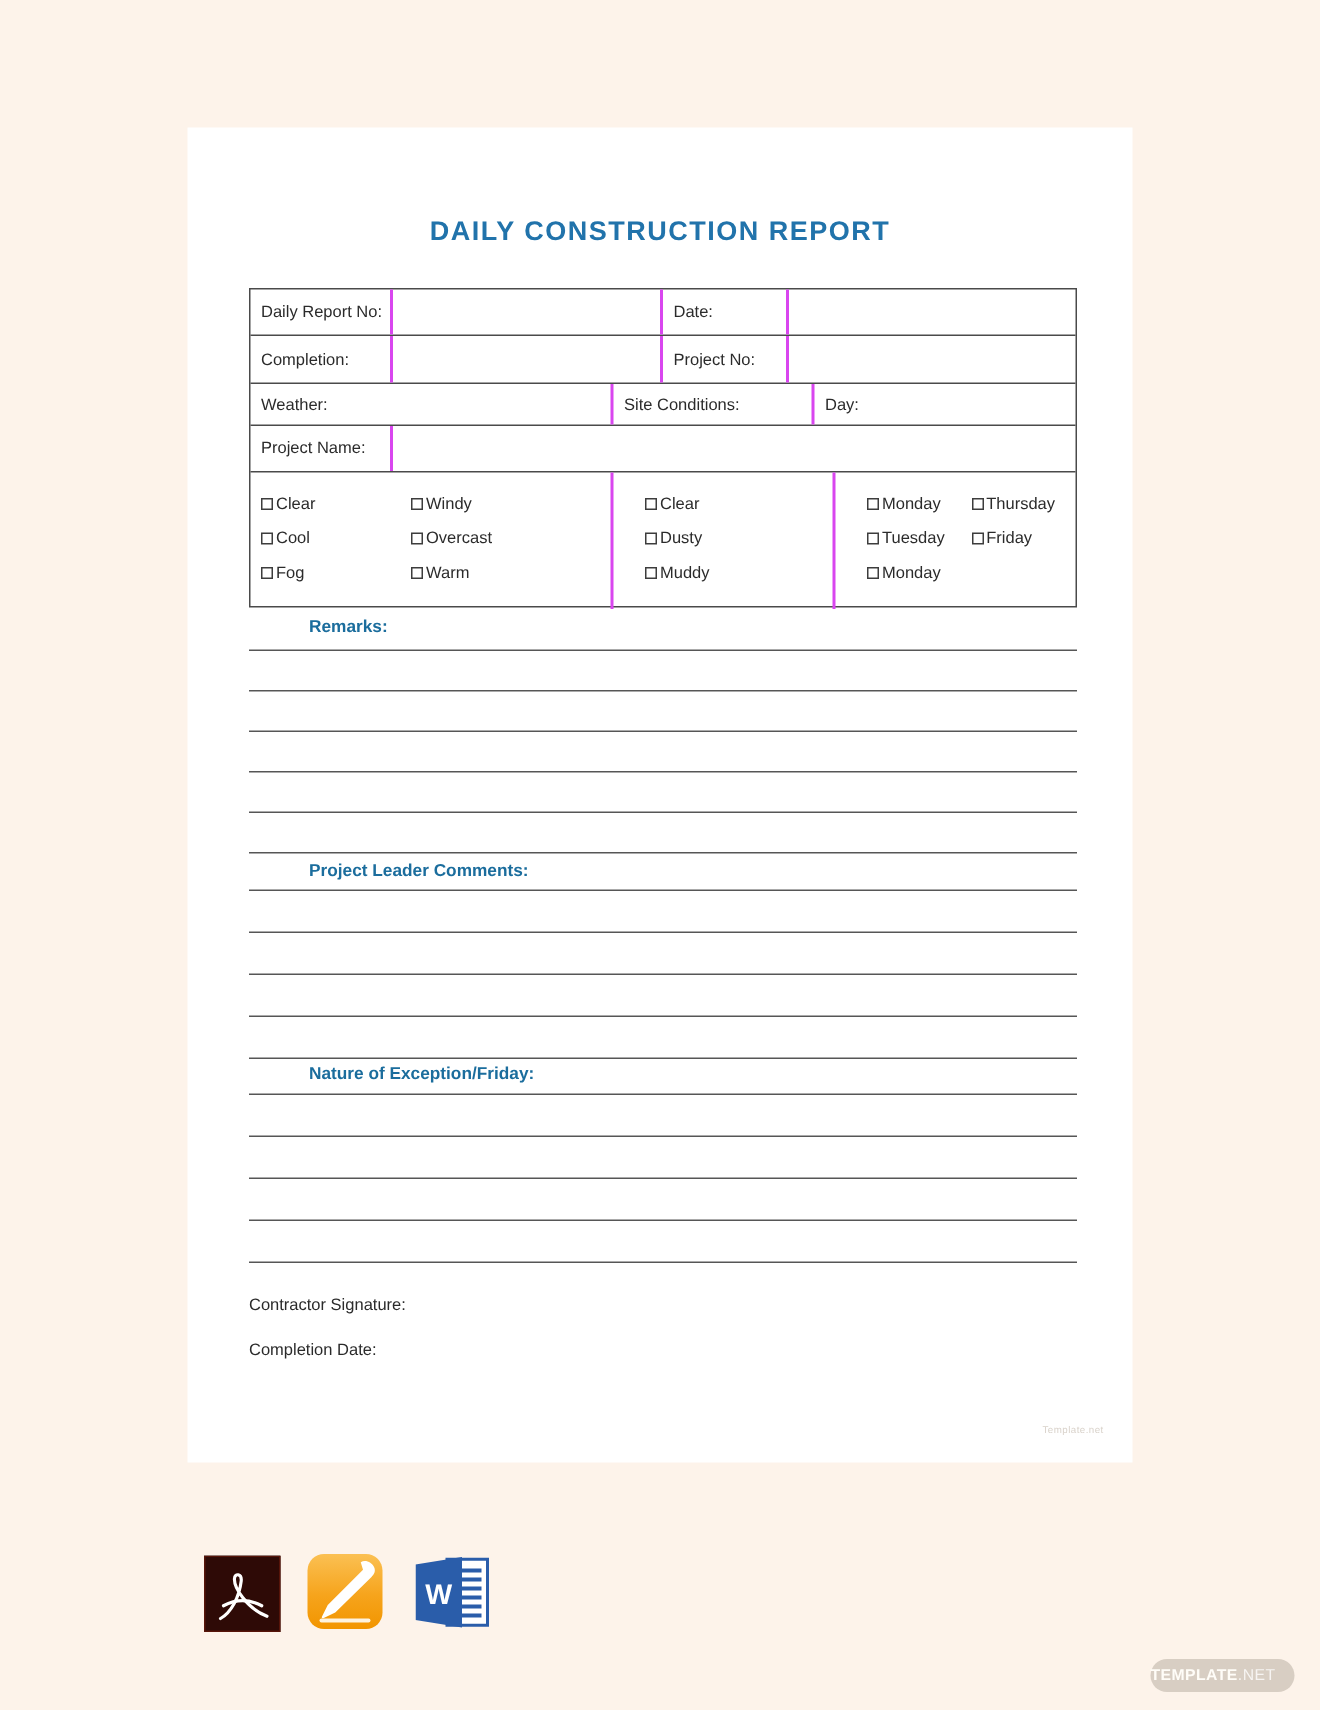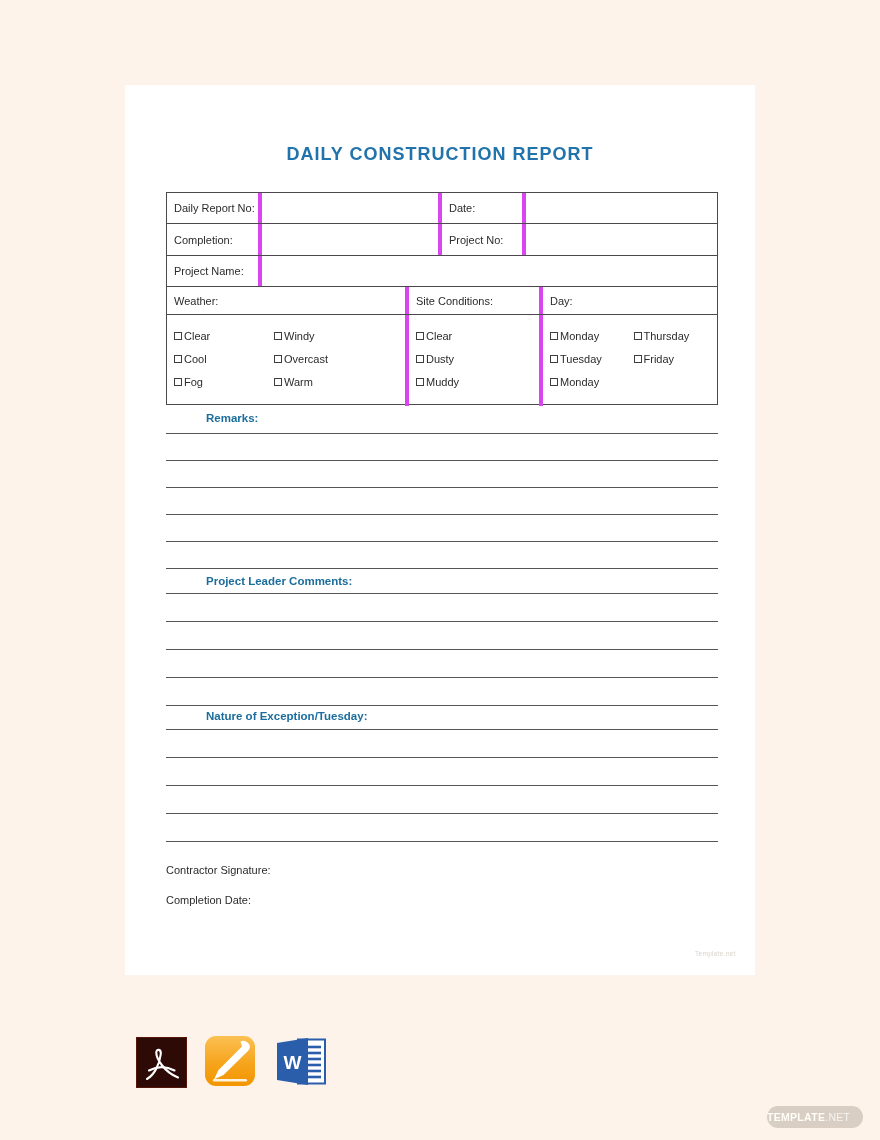--- a/index.html
+++ b/index.html
@@ -25,23 +25,23 @@
     color:#2173ab;
   }
 
   
   .form-table {
     position:absolute; left:41px; top:107px;
     width:552px; height:213px;
     border:1px solid #4a4a4a;
   }
   .trow { display:flex; width:100%; border-bottom:1px solid #4a4a4a; }
-  .trow:last-child { border-bottom:none; }
+  .trow:last-child { border-bottom:none;gap:14px; }
   .tcell {
-    border-right:4px solid #d946ef;
+    border-right:2px solid #d946ef;
     display:flex; align-items:center;
     padding-left:7px;
     font-size:11px;
     overflow:hidden;
   }
   .tcell.last { border-right:none; flex:1; }
   .r1 { height:31px; } .r2 { height:32px; } .r3 { height:31px; }
   .r4 { height:28px; } .r5 { height:91px; }
   .w-label1 { flex:0 0 95px; }
   .w-val1   { flex:0 0 180px; }
@@ -127,31 +127,31 @@
       <div class="tcell last"></div>
     </div>
 
     <div class="trow r2">
       <div class="tcell w-label1">Completion:</div>
       <div class="tcell w-val1"></div>
       <div class="tcell w-label2">Project No:</div>
       <div class="tcell last"></div>
     </div>
 
-    <div class="trow r3">
-      <div class="tcell w-label1">Project Name:</div>
-      <div class="tcell last"></div>
-    </div>
-
     <div class="trow r4">
       <div class="tcell w-cond1">Weather:</div>
       <div class="tcell w-cond2">Site Conditions:</div>
       <div class="tcell last">Day:</div>
     </div>
 
+    <div class="trow r3">
+      <div class="tcell w-label1">Project Name:</div>
+      <div class="tcell last"></div>
+    </div>
+
     <div class="trow r5">
       <div class="tcell w-cond1 cb-cell">
           <div class="cb-col">
             <div class="cb-item">
               <span class="cb-box"></span>
               <span class="cb-label">Clear</span>
             </div>
             <div class="cb-item">
               <span class="cb-box"></span>
               <span class="cb-label">Cool</span>
@@ -238,21 +238,21 @@
     <div>
         <div class="rule"></div>
         <div class="rule"></div>
         <div class="rule"></div>
         <div class="rule"></div>
         <div class="rule"></div>
       </div>
   </div>
 
   <div class="section sec-noe">
-    <div class="section-label">Nature of Exception/Tuesday:</div>
+    <div class="section-label">Nature of Exception/Friday:</div>
     <div>
         <div class="rule"></div>
         <div class="rule"></div>
         <div class="rule"></div>
         <div class="rule"></div>
         <div class="rule"></div>
       </div>
   </div>
 
   <div class="black-label" style="top:779px">Contractor Signature:</div>

